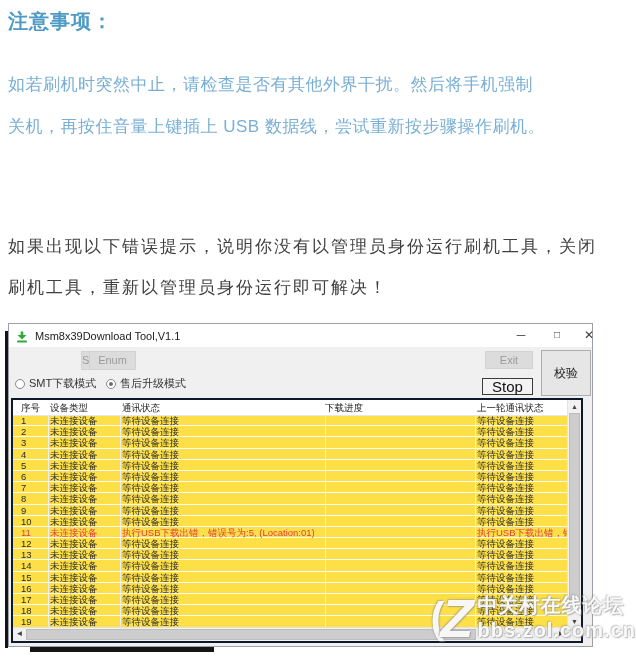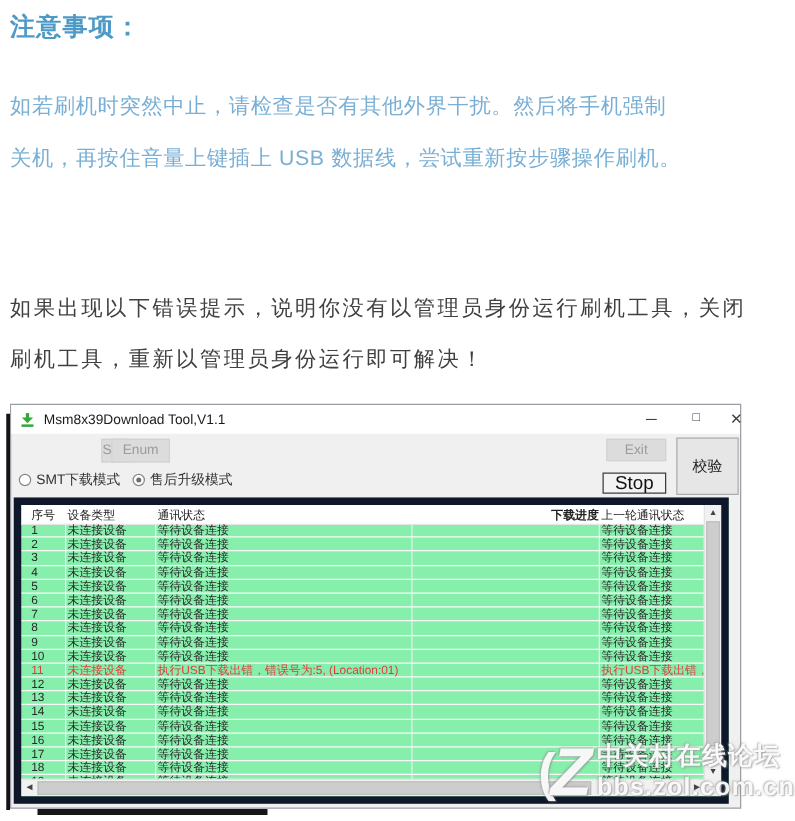--- a/index.html
+++ b/index.html
@@ -44,29 +44,29 @@
   .model-line .val{margin-left:6px;font-weight:bold;}
   .radio-item{position:absolute;top:52px;font-size:11px;color:#333;}
   .radio-smt{left:6px;}
   .radio-upg{left:97px;}
   .radio{display:inline-block;width:10px;height:10px;border:1px solid #8a8a8a;border-radius:50%;
          background:#fff;vertical-align:-2px;margin-right:4px;box-sizing:border-box;}
   .radio.checked::after{content:"";display:block;width:4px;height:4px;border-radius:50%;
          background:#6e6e6e;margin:2px;}
 
   
-  .table{position:absolute;left:2px;top:74px;width:572px;height:245px;background:#86efac;
-         border:6px solid #0f172a;box-sizing:border-box;overflow:hidden;}
+  .table{position:absolute;left:2px;top:74px;width:572px;height:245px;background:#fde047;
+         border:2px solid #0f172a;box-sizing:border-box;overflow:hidden;}
   .thead{position:absolute;left:0;top:0;right:13px;height:15px;border-bottom:1px solid #e6e6e6;
          font-size:9.5px;color:#222;background:#fff;z-index:2;}
   .th{position:absolute;top:2px;white-space:nowrap;}
   .th-no{left:8px;}
   .th-type{left:37px;}
   .th-status{left:109px;}
-  .th-progress{left:312px;width:150px;text-align:right;font-weight:bold;}
+  .th-progress{left:312px;width:150px;text-align:left;}
   .th-last{left:464px;}
   .vline{position:absolute;top:0;bottom:13px;width:1px;background:#ededed;z-index:1;}
   .vl1{left:35px;}.vl2{left:107px;}.vl3{left:312px;}.vl4{left:462px;}
   .tbody{position:absolute;left:0;top:15px;right:13px;bottom:13px;overflow:hidden;z-index:2;}
   .trow{height:11.2px;line-height:11.2px;font-size:9.5px;color:#2a2a2a;position:relative;
         white-space:nowrap;border-bottom:1px solid #fafafa;box-sizing:border-box;}
   .trow.error{color:#e23b3b;}
   .cell{position:absolute;top:0;}
   .cell-no{left:8px;}
   .cell-type{left:37px;}

